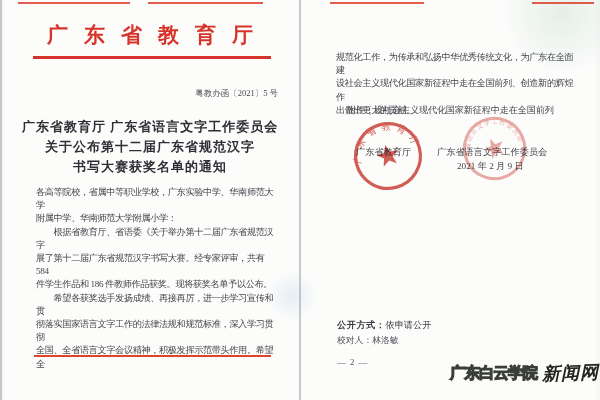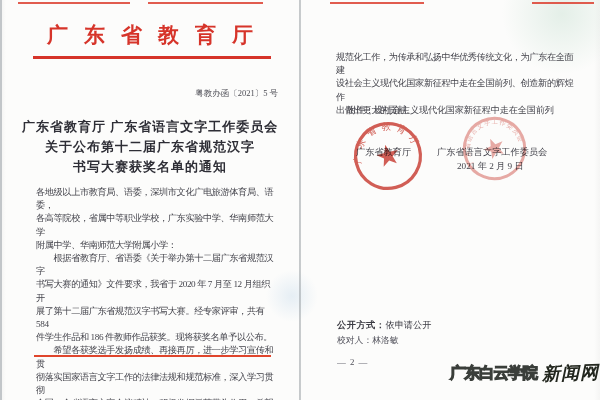--- a/index.html
+++ b/index.html
@@ -63,25 +63,23 @@
     <div class="abs red-rule"></div>
     <div class="abs doc-number">粤教办函〔2021〕5 号</div>
 
     <div class="abs title">
       <div>广东省教育厅 广东省语言文字工作委员会</div>
       <div>关于公布第十二届广东省规范汉字</div>
       <div>书写大赛获奖名单的通知</div>
     </div>
 
     <div class="abs body-block body1">
-      <div>各地级以上市教育局、语委，深圳市文化广电旅游体育局、语委，</div>
       <div>各高等院校，省属中等职业学校，广东实验中学、华南师范大学</div>
       <div>附属中学、华南师范大学附属小学：</div>
       <div>　　根据省教育厅、省语委《关于举办第十二届广东省规范汉字</div>
-      <div>书写大赛的通知》文件要求，我省于 2020 年 7 月至 12 月组织开</div>
       <div>展了第十二届广东省规范汉字书写大赛。经专家评审，共有 584</div>
       <div>件学生作品和 186 件教师作品获奖。现将获奖名单予以公布。</div>
       <div>　　希望各获奖选手发扬成绩、再接再厉，进一步学习宣传和贯</div>
       <div>彻落实国家语言文字工作的法律法规和规范标准，深入学习贯彻</div>
       <div>全国、全省语言文字会议精神，积极发挥示范带头作用。希望全</div>
 
     </div>
 
     <div class="abs footer-rule"></div>
   </div>

